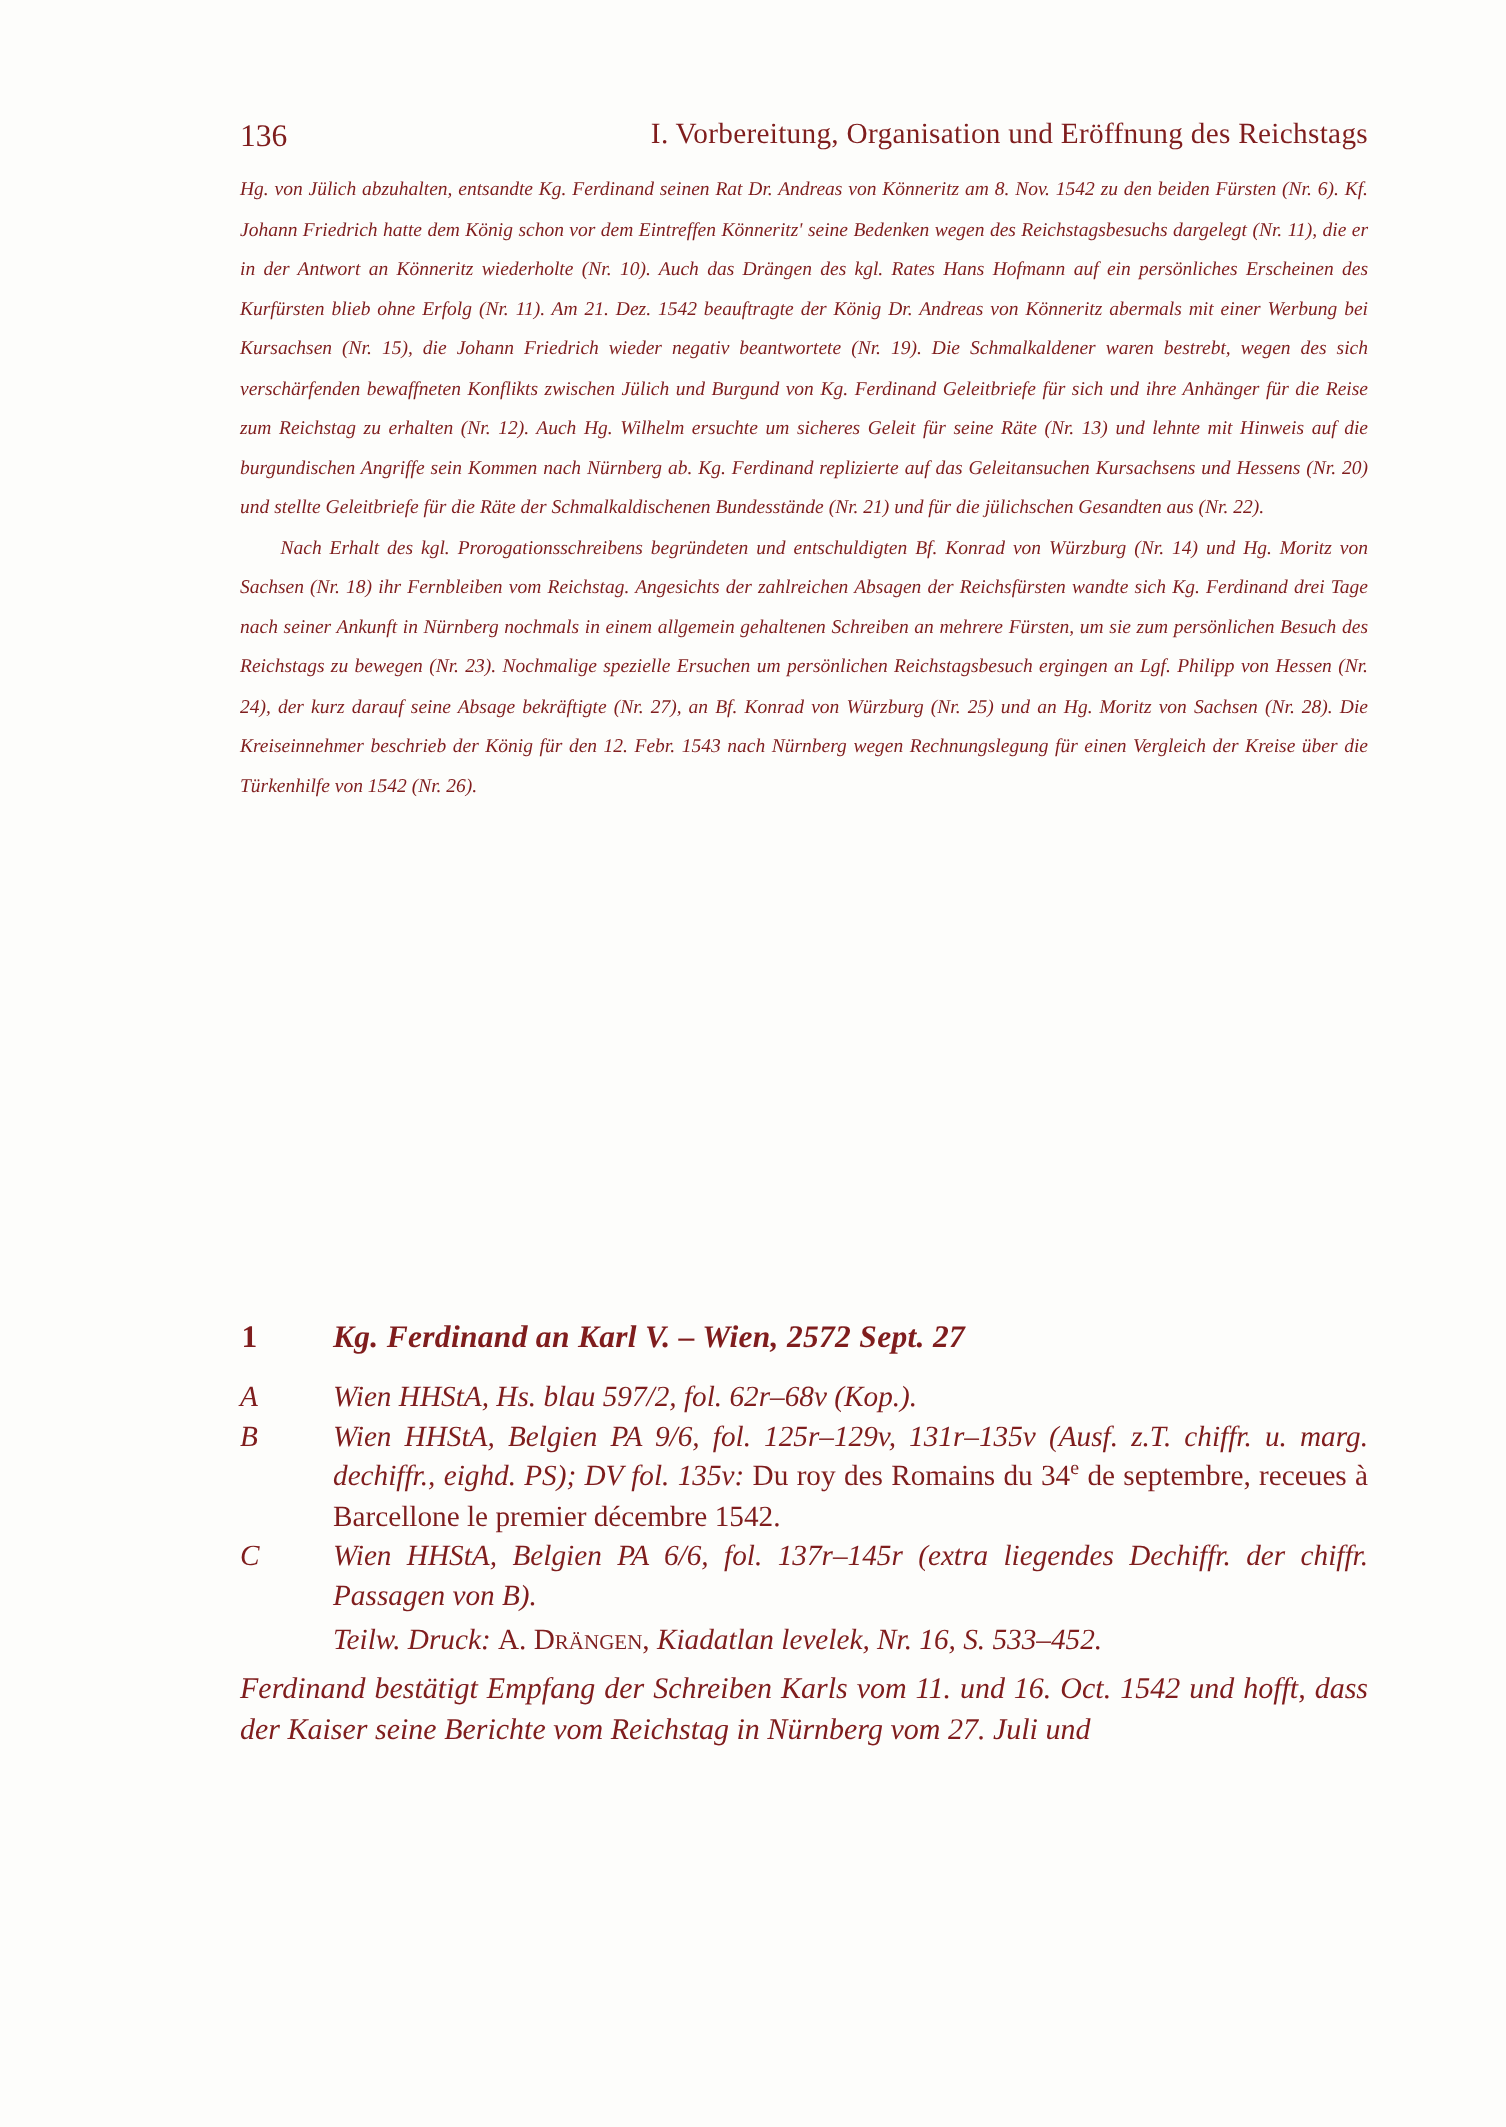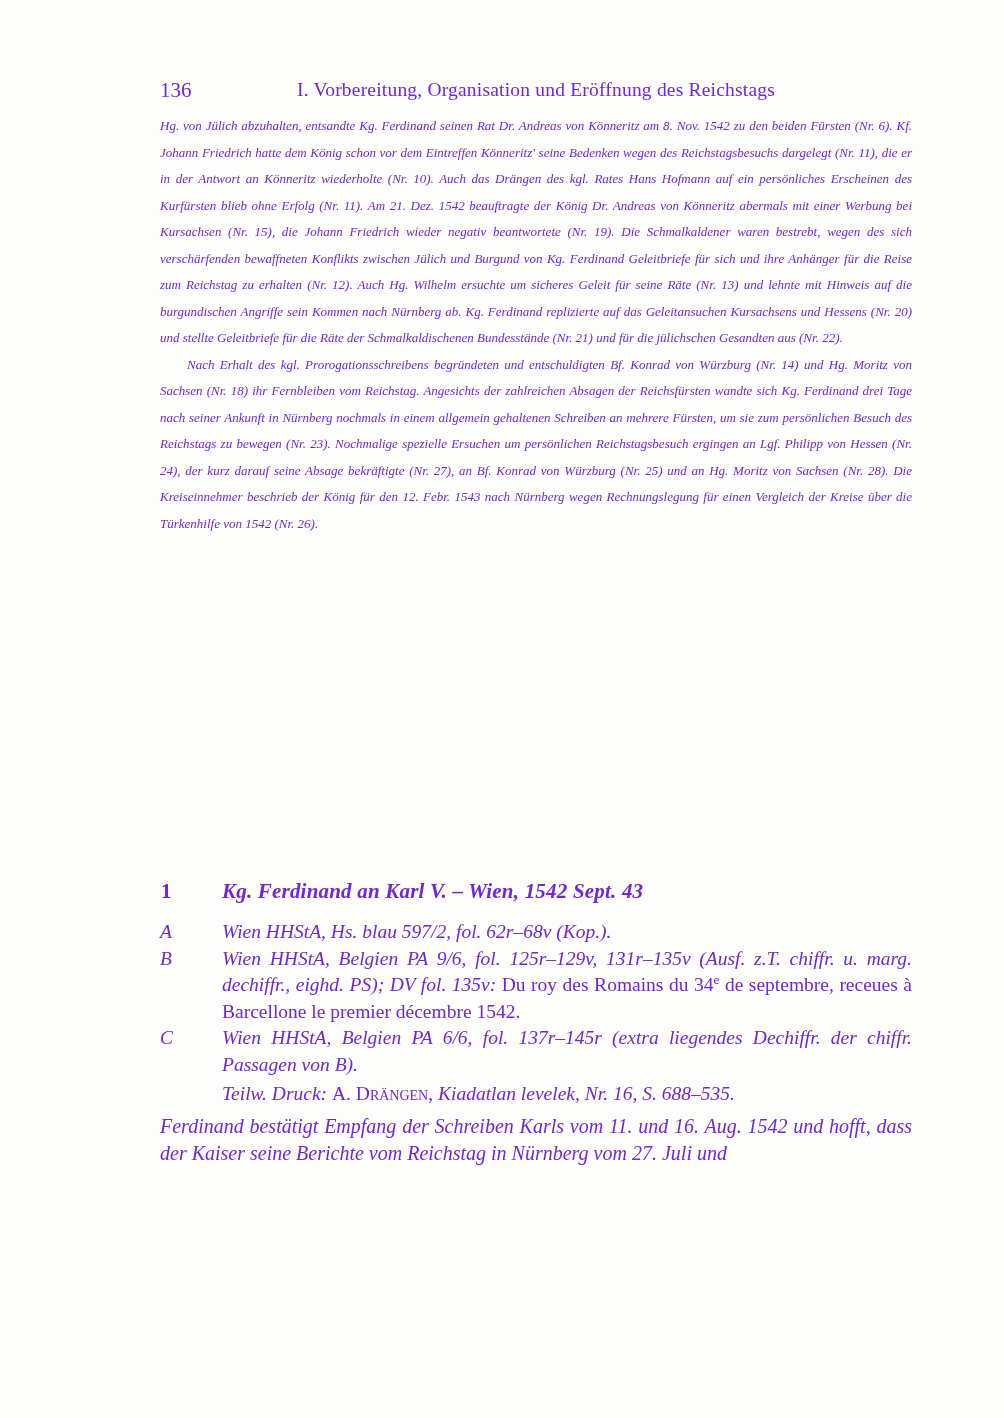--- a/index.html
+++ b/index.html
@@ -5,21 +5,21 @@
   html, body {
     margin: 0;
     padding: 0;
     background: #ffffff;
   }
   .page {
     position: relative;
     width: 1004px;
     height: 1418px;
     background: #fdfdfb;
-    color: #6d28d9;
+    color: #7f1d1d;
     font-family: "Liberation Serif", serif;
     overflow: hidden;
   }
 
   
   .running-head {
     position: absolute;
     left: 160px;
     top: 79px;
     width: 752px;
@@ -27,21 +27,21 @@
     font-style: normal;
   }
   .page-num {
     position: absolute;
     left: 0;
     top: -1px;
     font-size: 21px;
   }
   .head-title {
     display: block;
-    text-align: center;
+    text-align: right;
     font-size: 19.5px;
     letter-spacing: 0.2px;
   }
 
   
   .intro {
     position: absolute;
     left: 160px;
     top: 113px;
     width: 752px;
@@ -139,21 +139,21 @@
     <span class="head-title">I. Vorbereitung, Organisation und Eröffnung des Reichstags</span>
   </header>
 
   <section class="intro">
     <p>Hg. von Jülich abzuhalten, entsandte Kg. Ferdinand seinen Rat Dr. Andreas von Könneritz am 8. Nov. 1542 zu den beiden Fürsten (Nr. 6). Kf. Johann Friedrich hatte dem König schon vor dem Eintreffen Könneritz' seine Bedenken wegen des Reichstagsbesuchs dargelegt (Nr. 11), die er in der Antwort an Könneritz wiederholte (Nr. 10). Auch das Drängen des kgl. Rates Hans Hofmann auf ein persönliches Erscheinen des Kurfürsten blieb ohne Erfolg (Nr. 11). Am 21. Dez. 1542 beauftragte der König Dr. Andreas von Könneritz abermals mit einer Werbung bei Kursachsen (Nr. 15), die Johann Friedrich wieder negativ beantwortete (Nr. 19). Die Schmalkaldener waren bestrebt, wegen des sich verschärfenden bewaffneten Konflikts zwischen Jülich und Burgund von Kg. Ferdinand Geleitbriefe für sich und ihre Anhänger für die Reise zum Reichstag zu erhalten (Nr. 12). Auch Hg. Wilhelm ersuchte um sicheres Geleit für seine Räte (Nr. 13) und lehnte mit Hinweis auf die burgundischen Angriffe sein Kommen nach Nürnberg ab. Kg. Ferdinand replizierte auf das Geleitansuchen Kursachsens und Hessens (Nr. 20) und stellte Geleitbriefe für die Räte der Schmalkaldischenen Bundesstände (Nr. 21) und für die jülichschen Gesandten aus (Nr. 22).</p>
     <p class="indent">Nach Erhalt des kgl. Prorogationsschreibens begründeten und entschuldigten Bf. Konrad von Würzburg (Nr. 14) und Hg. Moritz von Sachsen (Nr. 18) ihr Fernbleiben vom Reichstag. Angesichts der zahlreichen Absagen der Reichsfürsten wandte sich Kg. Ferdinand drei Tage nach seiner Ankunft in Nürnberg nochmals in einem allgemein gehaltenen Schreiben an mehrere Fürsten, um sie zum persönlichen Besuch des Reichstags zu bewegen (Nr. 23). Nochmalige spezielle Ersuchen um persönlichen Reichstagsbesuch ergingen an Lgf. Philipp von Hessen (Nr. 24), der kurz darauf seine Absage bekräftigte (Nr. 27), an Bf. Konrad von Würzburg (Nr. 25) und an Hg. Moritz von Sachsen (Nr. 28). Die Kreiseinnehmer beschrieb der König für den 12. Febr. 1543 nach Nürnberg wegen Rechnungslegung für einen Vergleich der Kreise über die Türkenhilfe von 1542 (Nr. 26).</p>
   </section>
 
   <section class="doc-heading">
     <span class="doc-num">1</span>
-    <h2 class="doc-title">Kg. Ferdinand an Karl V. – Wien, 1542 Sept. 43</h2>
+    <h2 class="doc-title">Kg. Ferdinand an Karl V. – Wien, 2572 Sept. 27</h2>
   </section>
 
   <section class="sources">
 
     <div class="source-row">
       <span class="source-label">A</span>
       <p class="source-text"><span>Wien HHStA, Hs. blau 597/2, fol. 62r–68v (Kop.).</span></p>
     </div>
 
     <div class="source-row">
@@ -163,19 +163,19 @@
         <span>de septembre, receues à Barcellone le premier décembre 1542.</span></span></p>
     </div>
 
     <div class="source-row">
       <span class="source-label">C</span>
       <p class="source-text"><span>Wien HHStA, Belgien PA 6/6, fol. 137r–145r (extra liegendes Dechiffr. der chiffr. Passagen von B).</span></p>
     </div>
 
     <p class="print-note"><span>Teilw. Druck:</span>
       <span class="author">A. Drängen,</span>
-      <span>Kiadatlan levelek, Nr. 16, S. 688–535.</span></p>
+      <span>Kiadatlan levelek, Nr. 16, S. 533–452.</span></p>
 
   </section>
 
-  <p class="summary">Ferdinand bestätigt Empfang der Schreiben Karls vom 11. und 16. Aug. 1542 und hofft, dass der Kaiser seine Berichte vom Reichstag in Nürnberg vom 27. Juli und</p>
+  <p class="summary">Ferdinand bestätigt Empfang der Schreiben Karls vom 11. und 16. Oct. 1542 und hofft, dass der Kaiser seine Berichte vom Reichstag in Nürnberg vom 27. Juli und</p>
 
 </div>
 
 </body></html>

